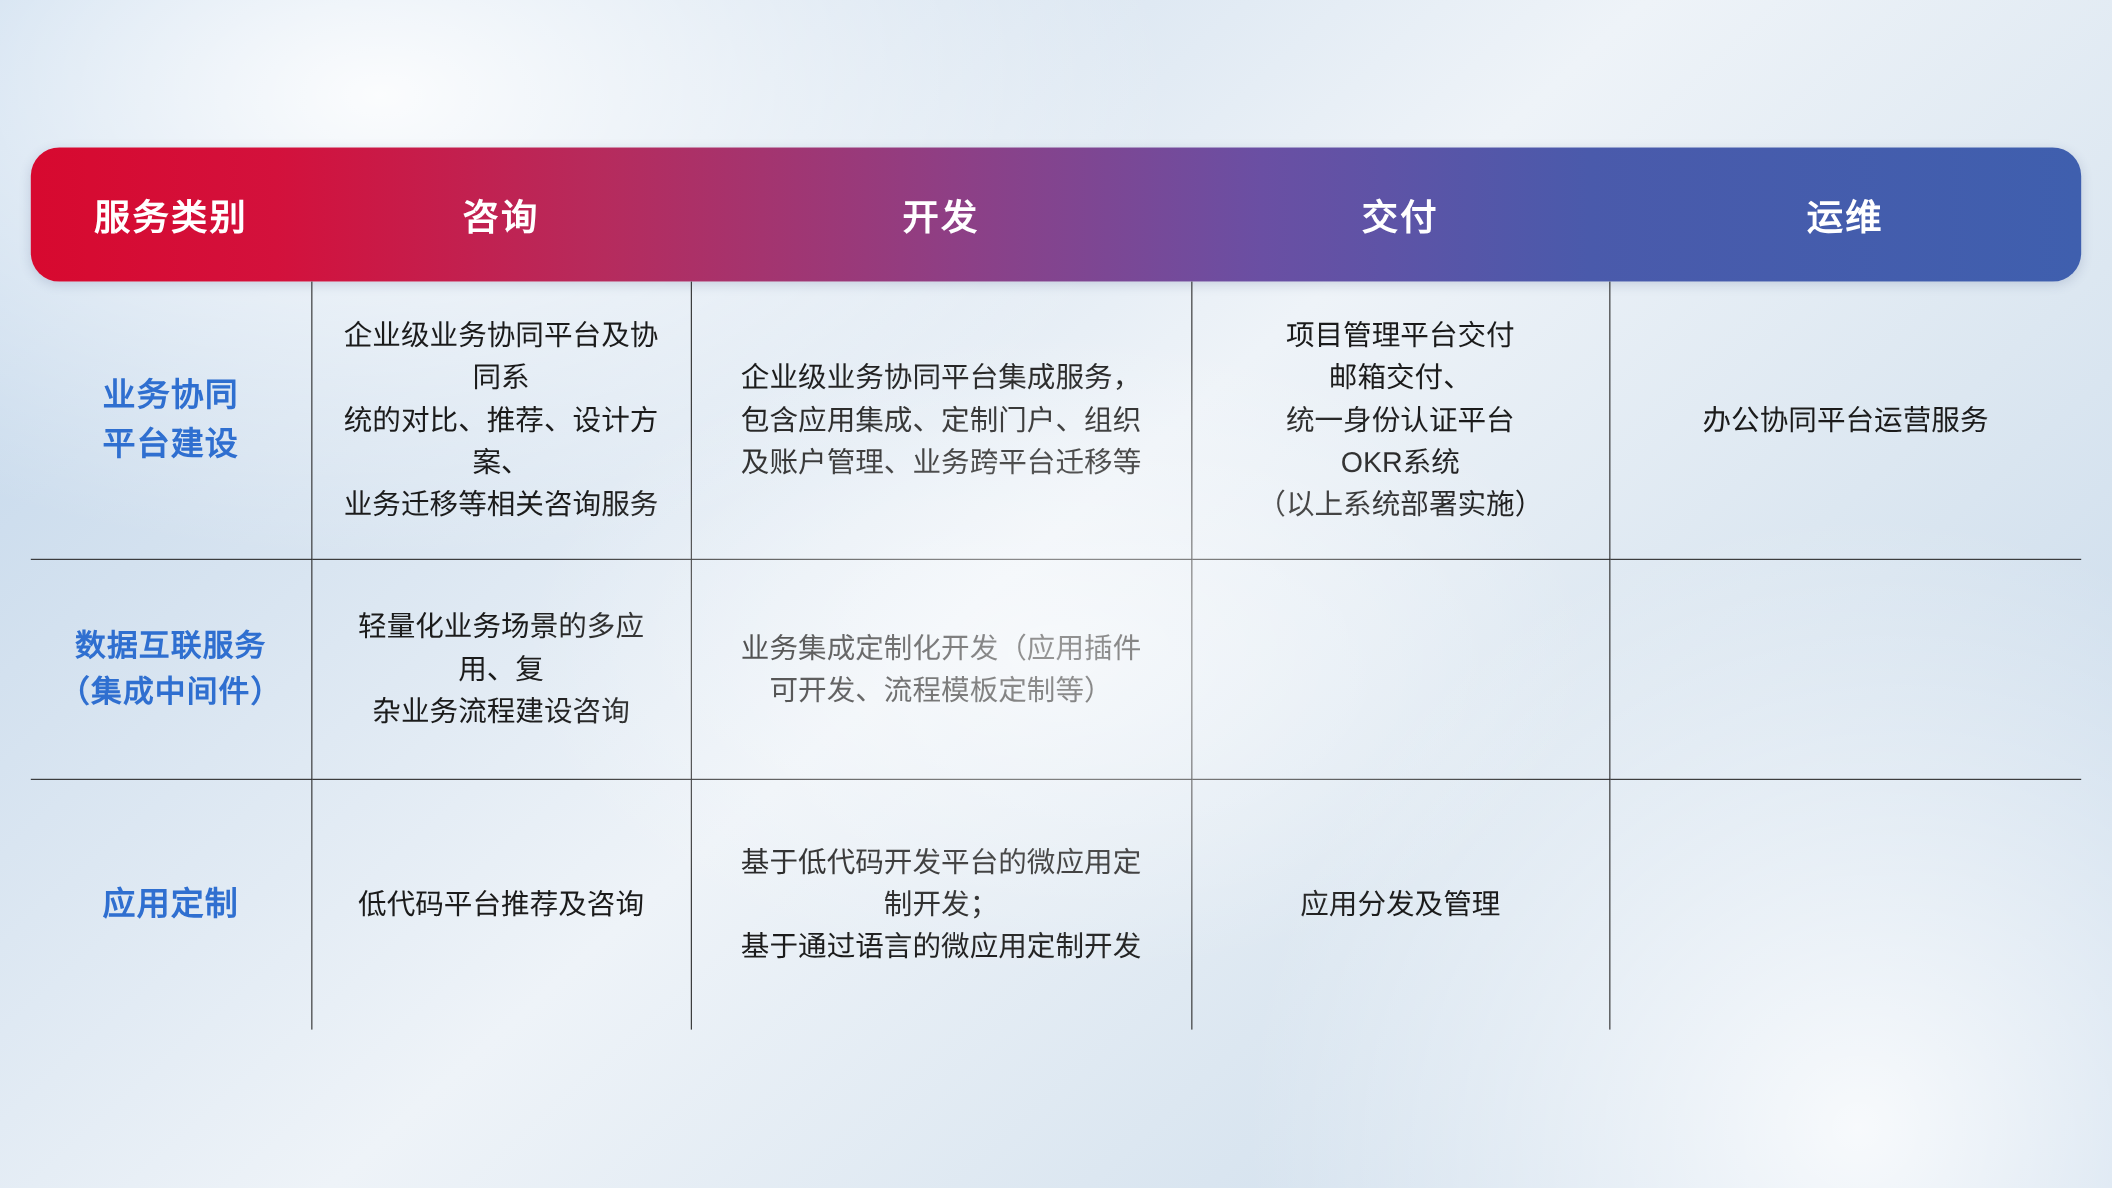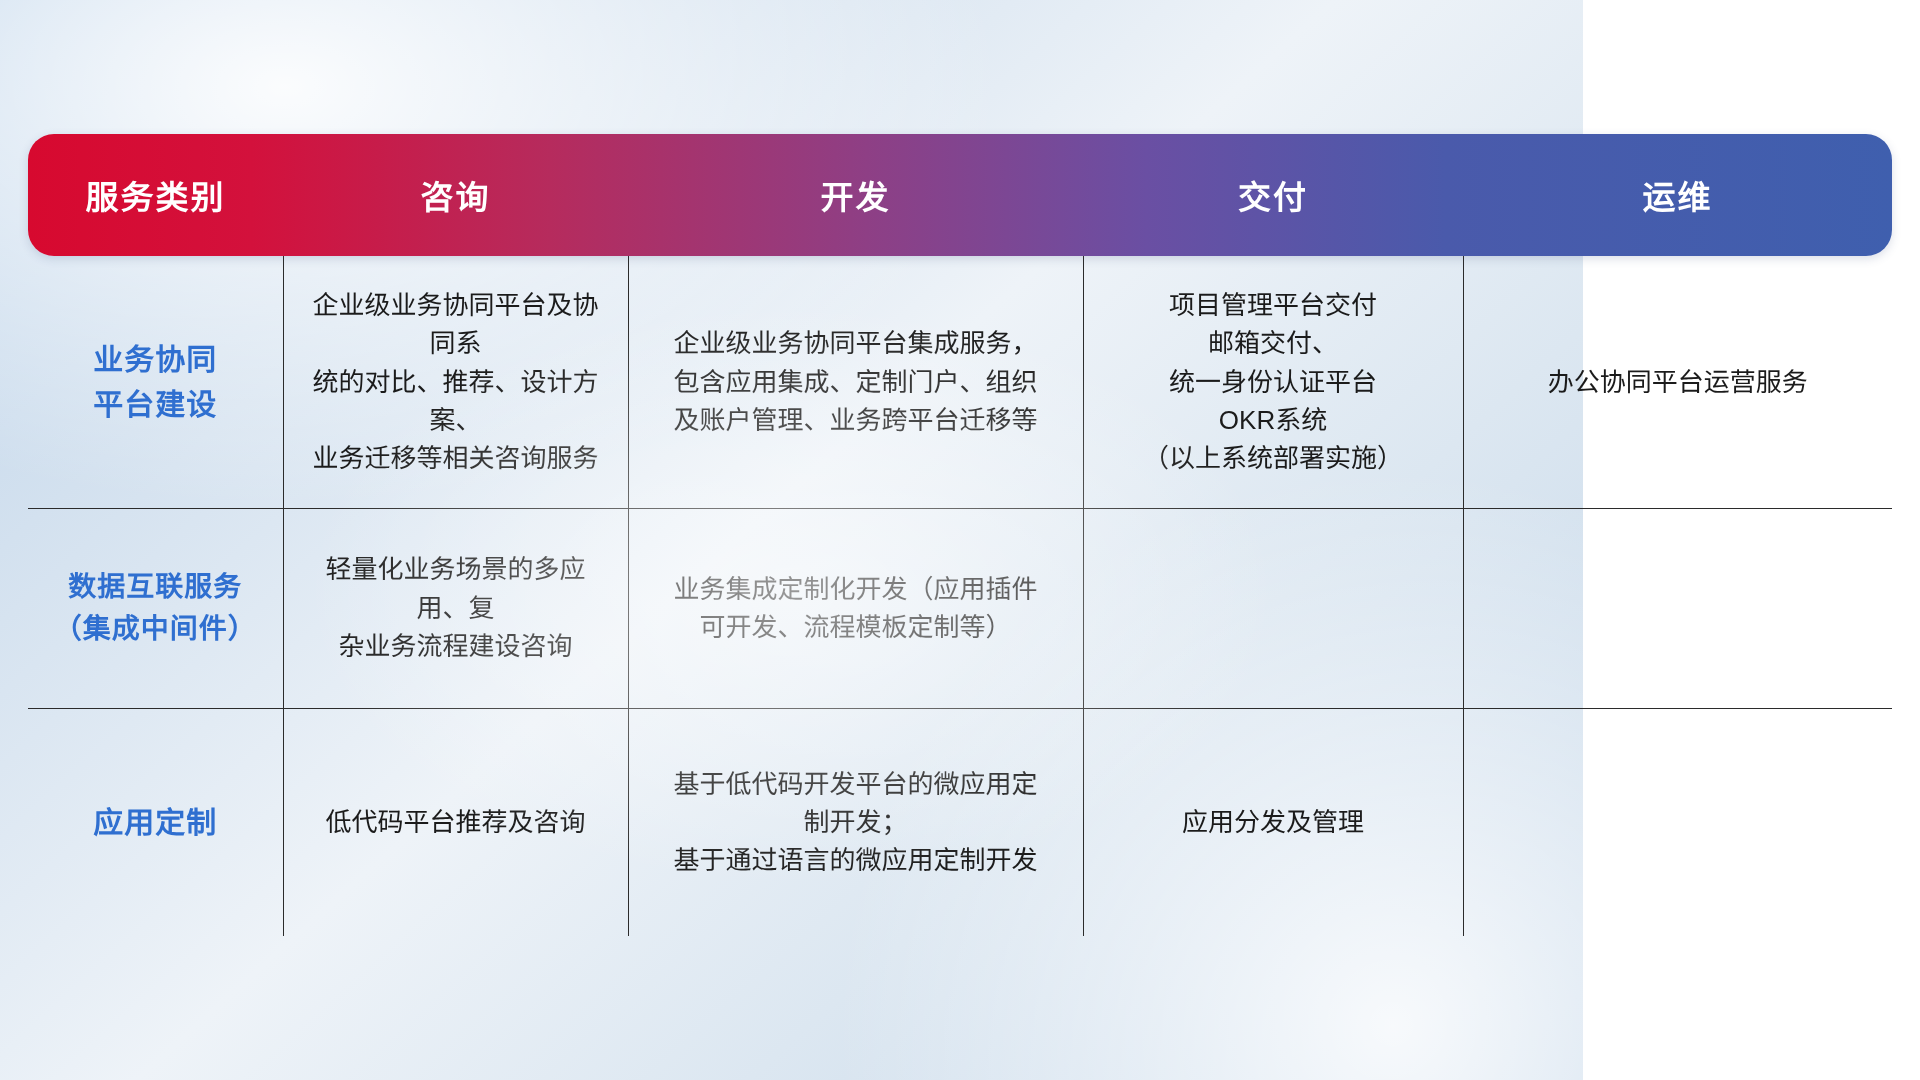--- a/index.html
+++ b/index.html
@@ -10,21 +10,21 @@
     width: 1920px;
     height: 1080px;
     overflow: hidden;
     font-family: "Liberation Sans", "DejaVu Sans", sans-serif;
     background: #ffffff;
   }
 
   
   .page {
     position: relative;
-    width: 1583px;
+    width: 1920px;
     height: 1080px;
     background:
       radial-gradient(1200px 700px at 18% 8%, rgba(255,255,255,0.92) 0%, rgba(255,255,255,0.0) 60%),
       radial-gradient(900px 900px at 88% 95%, rgba(255,255,255,0.85) 0%, rgba(255,255,255,0.0) 62%),
       linear-gradient(138deg, #bcd3ea 0%, #d3e1ef 22%, #eef3f8 48%, #dce7f1 70%, #c3d6e9 100%);
   }
   .page::after{
     content:"";
     position:absolute;
     inset:0;

